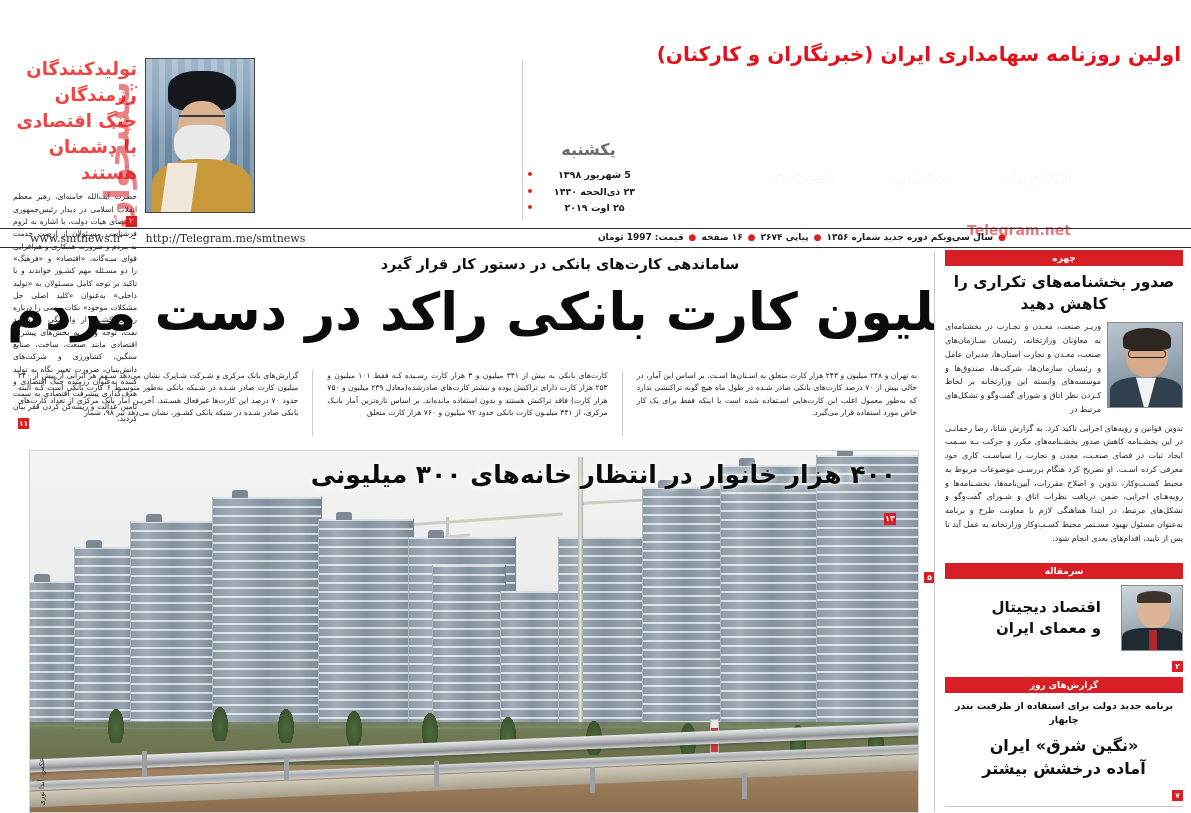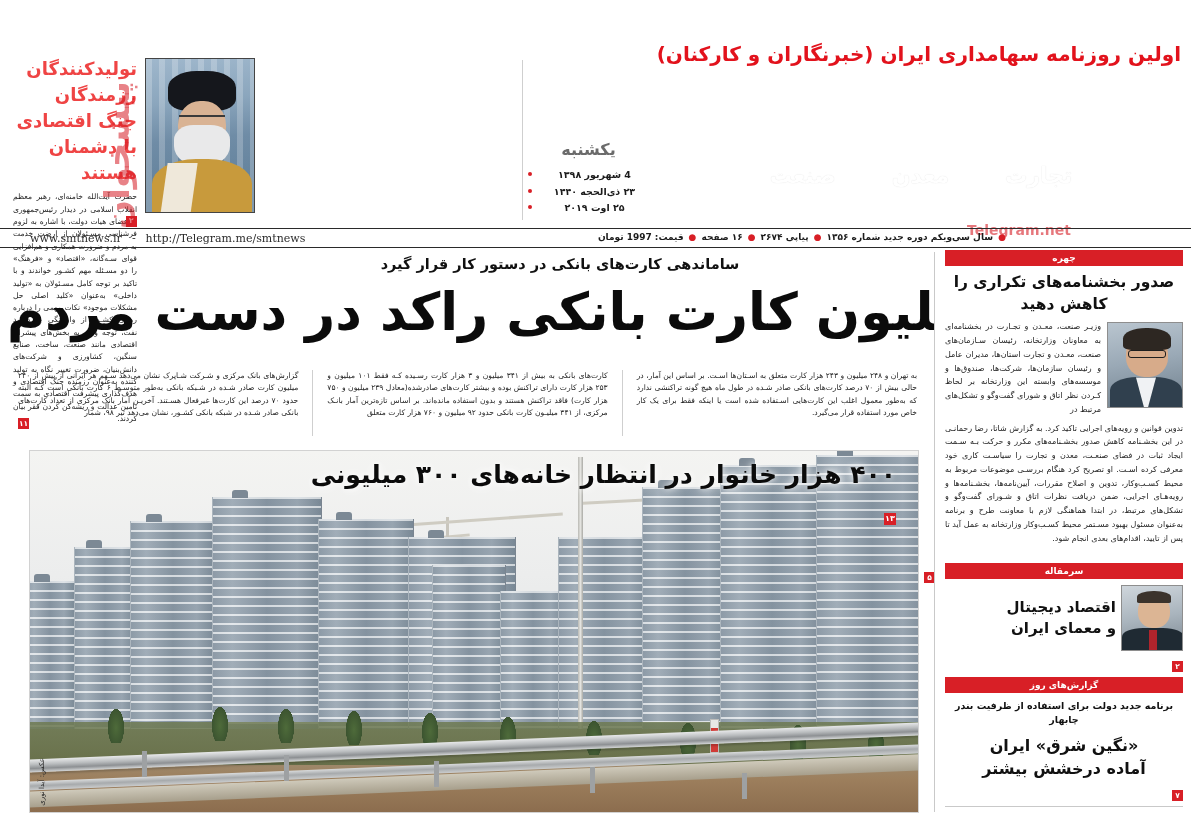--- a/index.html
+++ b/index.html
@@ -212,21 +212,21 @@
     position:absolute; left:2px; top:54px; width:72px; height:34px;
     background:#30404e; border-radius:38% 38% 0 0;
   }
   #face-portrait .shirt {
     position:absolute; left:28px; top:54px; width:20px; height:30px;
     background:#f0f2f4; transform:rotate(0deg);
     clip-path:polygon(0 0,100% 0,60% 100%,40% 100%);
   }
 
   #edit-row {
-    display:flex; align-items:center; gap:5px; margin-top:4px;
+    display:flex; align-items:center; gap:20px; margin-top:4px;
   }
   #edit-portrait {
     width:62px; height:66px; flex:0 0 62px;
     border:1px solid #8e8e8e;
     background:linear-gradient(170deg,#cfd6dc 0%,#a9b4bd 50%,#7b8690 100%);
     position:relative; overflow:hidden;
   }
   #edit-portrait .head {
     position:absolute; left:16px; top:8px; width:32px; height:34px;
     background:#dcb594; border-radius:48% 48% 44% 44%;
@@ -429,21 +429,21 @@
       <div id="ed-page-badge">۲</div>
     </div>
 
     <div class="watermark" id="wm-1">پیشخوان</div>
     <div class="watermark" id="wm-2">Telegram.net</div>
 
     <div id="date-divider"></div>
     <div id="date-block">
       <div id="weekday">یکشنبه</div>
       <ul>
-        <li>4 شهریور ۱۳۹۸</li>
+        <li>5 شهریور ۱۳۹۸</li>
         <li>۲۳ ذی‌الحجه ۱۴۴۰</li>
         <li>۲۵ اوت ۲۰۱۹</li>
       </ul>
     </div>
 
     <div id="logo-block">
       <div id="slogan">اولین روزنامه سهامداری ایران (خبرنگاران و کارکنان)</div>
       <div id="logo-art">
         <div id="logo-sub">
           <span>تجارت</span>

